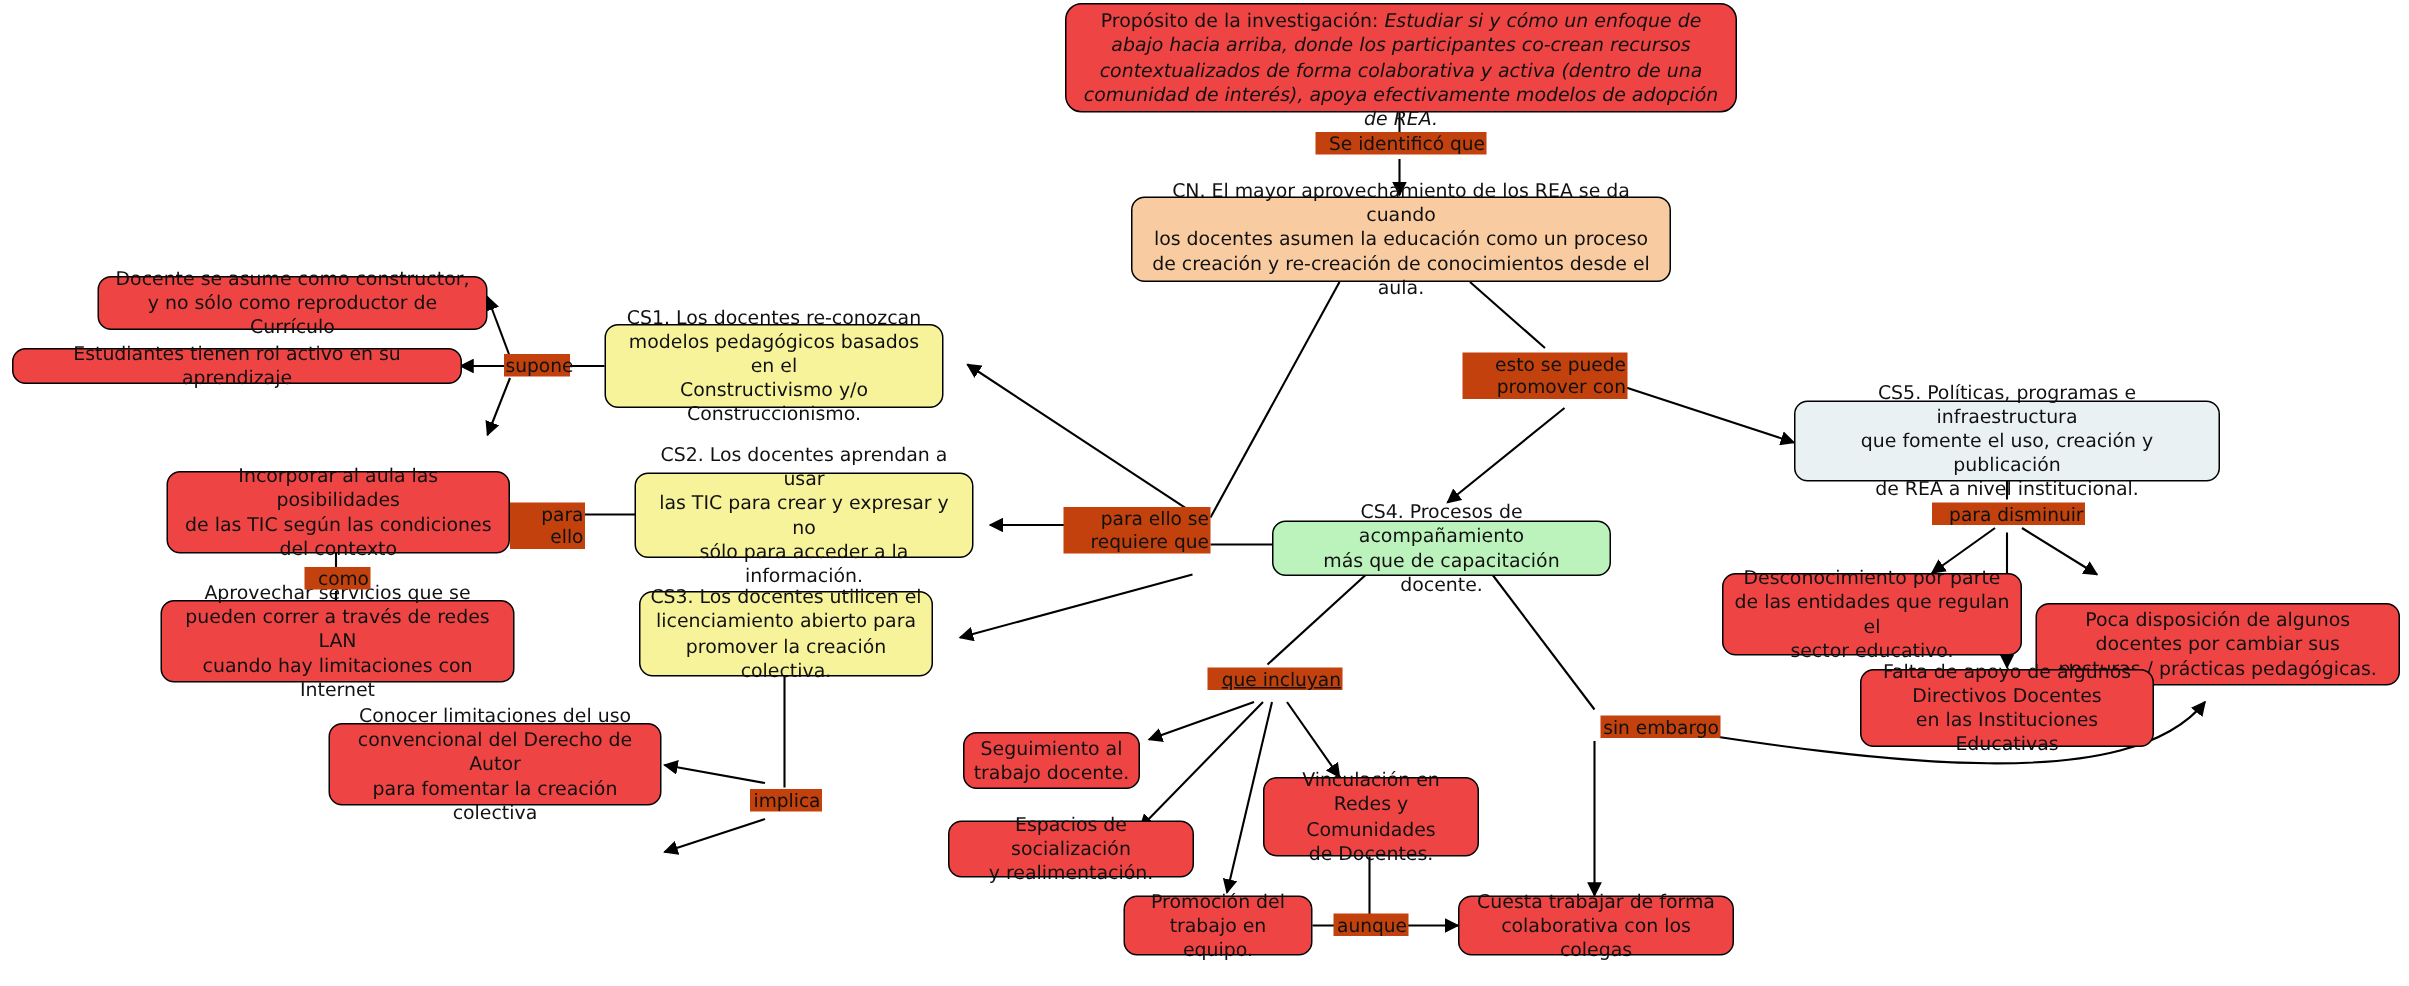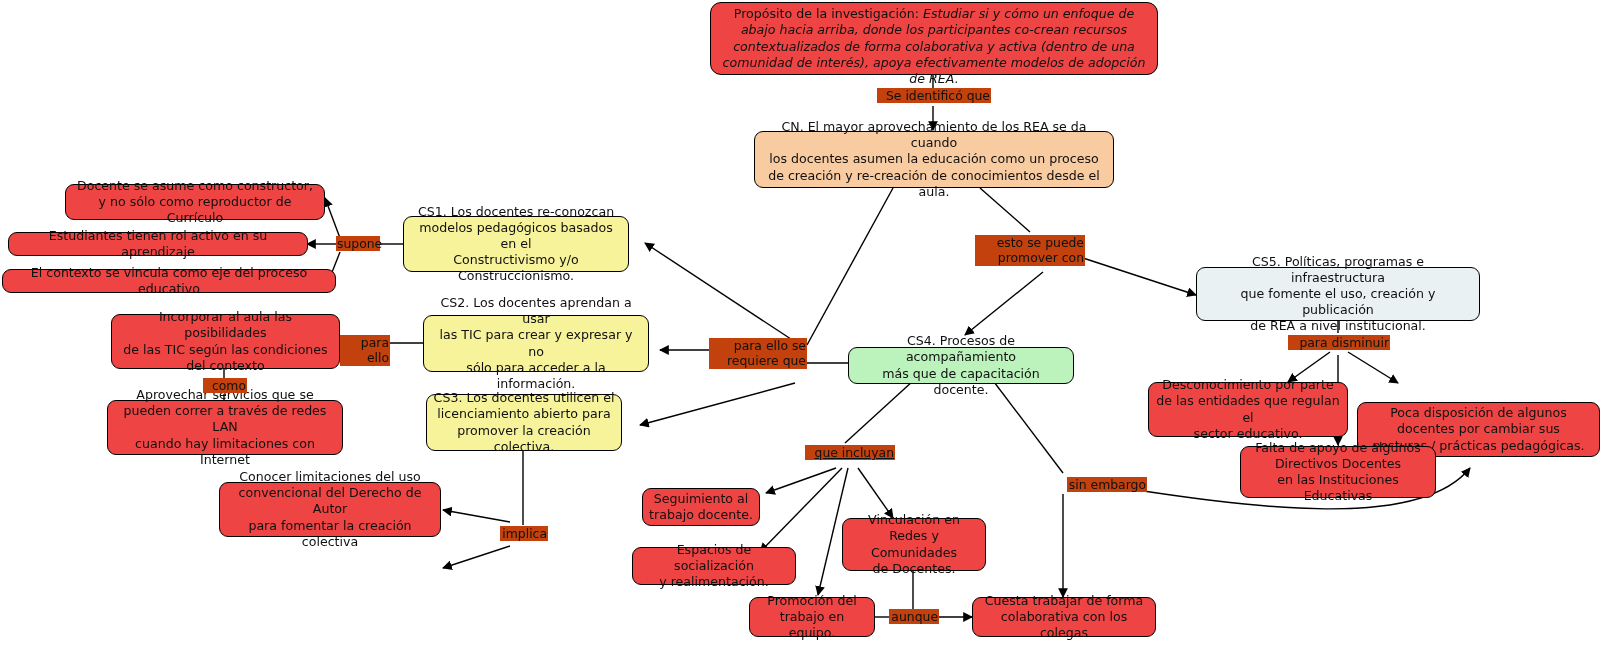--- a/index.html
+++ b/index.html
@@ -131,21 +131,20 @@
 
   <div class="node blue" style="left:1196px;top:267px;width:284px;height:54px;">CS5. Políticas, programas e infraestructura
 que fomente el uso, creación y publicación
 de REA a nivel institucional.</div>
 
   <div class="node" style="left:65px;top:184px;width:260px;height:36px;">Docente se asume como constructor,
 y no sólo como reproductor de Currículo</div>
 
   <div class="node" style="left:8px;top:232px;width:300px;height:24px;">Estudiantes tienen rol activo en su aprendizaje</div>
 
-  <div class="node" style="left:2px;top:269px;width:334px;height:24px;">El contexto se vincula como eje del proceso educativo</div>
 
   <div class="node" style="left:111px;top:314px;width:229px;height:55px;">Incorporar al aula las posibilidades
 de las TIC según las condiciones
 del contexto</div>
 
   <div class="node" style="left:107px;top:400px;width:236px;height:55px;">Aprovechar servicios que se
 pueden correr a través de redes LAN
 cuando hay limitaciones con Internet</div>
 
   <div class="node" style="left:219px;top:482px;width:222px;height:55px;">Conocer limitaciones del uso

